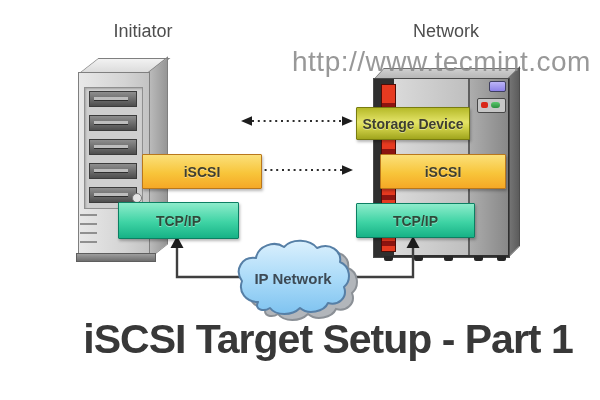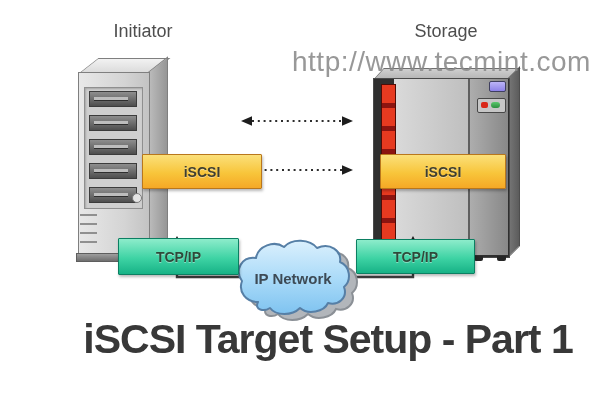--- a/index.html
+++ b/index.html
@@ -61,21 +61,21 @@
   .layer{
     display:flex;align-items:center;justify-content:center;z-index:3;
     font-size:14px;font-weight:bold;color:#3e3e30;text-shadow:0 1px 0 rgba(255,255,255,.4);
     box-shadow:1px 2px 3px rgba(0,0,0,.28);border-radius:1px;
   }
   .lay-green{background:linear-gradient(180deg,#b6ba28 0%,#e3e368 45%,#d6d74e 60%,#a0a51d 100%);
     border:1px solid #787c10;}
   .lay-yellow{background:linear-gradient(180deg,#fbe07a 0%,#f8c53a 55%,#f5a826 100%);
     border:1px solid #b9771c;margin-left:24px;}
   .lay-teal{background:linear-gradient(180deg,#8deccb 0%,#3ed3a4 55%,#17b286 100%);
-    border:1px solid #0c7f62;color:#2e4a3a;margin-top:36px;}
+    border:1px solid #0c7f62;color:#2e4a3a;}
   #box-fs{left:118px;top:107px;width:118px;height:33px;}
   #box-iscsi-l{left:118px;top:154px;width:118px;height:33px;}
   #box-tcp-l{left:118px;top:202px;width:119px;height:35px;}
   #box-sd{left:356px;top:107px;width:112px;height:31px;}
   #box-iscsi-r{left:356px;top:154px;width:124px;height:33px;}
   #box-tcp-r{left:356px;top:203px;width:117px;height:33px;}
 
   
   #overlay{left:0;top:0;z-index:2;}
 
@@ -84,21 +84,21 @@
     left:0;top:316px;width:600px;text-align:center;z-index:4;
     font-size:41px;font-weight:bold;color:#383838;letter-spacing:-1px;white-space:nowrap;padding-left:28px;
   }
 </style>
 </head>
 <body>
 
 <div id="stage">
 
   <div class="abs node-label" id="initiator-label">Initiator</div>
-  <div class="abs node-label" id="target-label">Storage</div>
+  <div class="abs node-label" id="target-label">Network</div>
 
   <div class="abs" id="watermark">http://www.tecmint.com</div>
 
   <div>
     <div class="abs t-top"></div>
     <div class="abs t-side"></div>
     <div class="abs t-front"></div>
     <div class="abs t-panel">
       <div class="bay" style="top:3px"></div>
       <div class="bay" style="top:27px"></div>
@@ -168,18 +168,19 @@
     <path fill="url(#cloudGrad)" stroke="#567fa6" stroke-width="2" stroke-linejoin="round" d="M258,302 C246,302 238,292 242,281 C234,270 242,256 256,258 C258,246 274,240 284,247
          C292,238 310,239 317,248 C330,242 342,251 340,262 C350,266 352,280 344,287
          C348,298 338,306 328,303 C324,312 308,315 300,308 C292,316 276,316 270,308
          C264,312 254,310 258,302 Z"></path>
     <text x="293" y="284" text-anchor="middle" font-size="15" font-weight="600" fill="#3d4a55" font-family="Liberation Sans, sans-serif">IP Network</text>
   </svg>
 
   <div class="abs layer lay-yellow" id="box-iscsi-l">iSCSI</div>
   <div class="abs layer lay-teal" id="box-tcp-l">TCP/IP</div>
 
+  <div class="abs layer lay-green" id="box-sd">Storage Device</div>
   <div class="abs layer lay-yellow" id="box-iscsi-r">iSCSI</div>
   <div class="abs layer lay-teal" id="box-tcp-r">TCP/IP</div>
 
   <div class="abs" id="page-title">iSCSI Target Setup - Part 1</div>
 
 </div>
 
 </body></html>

